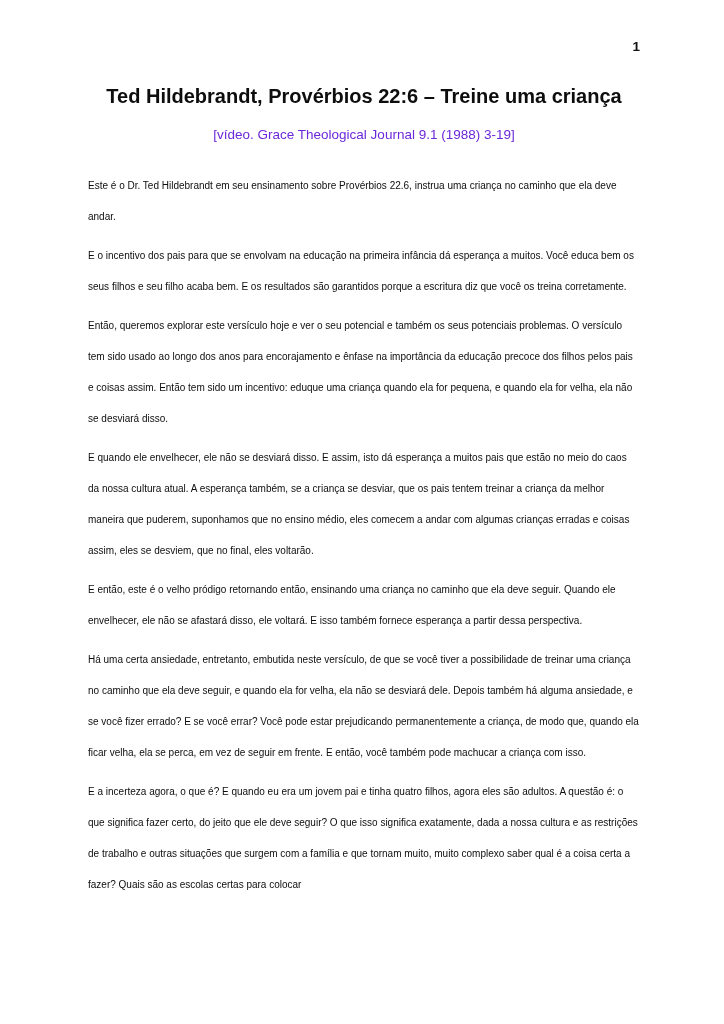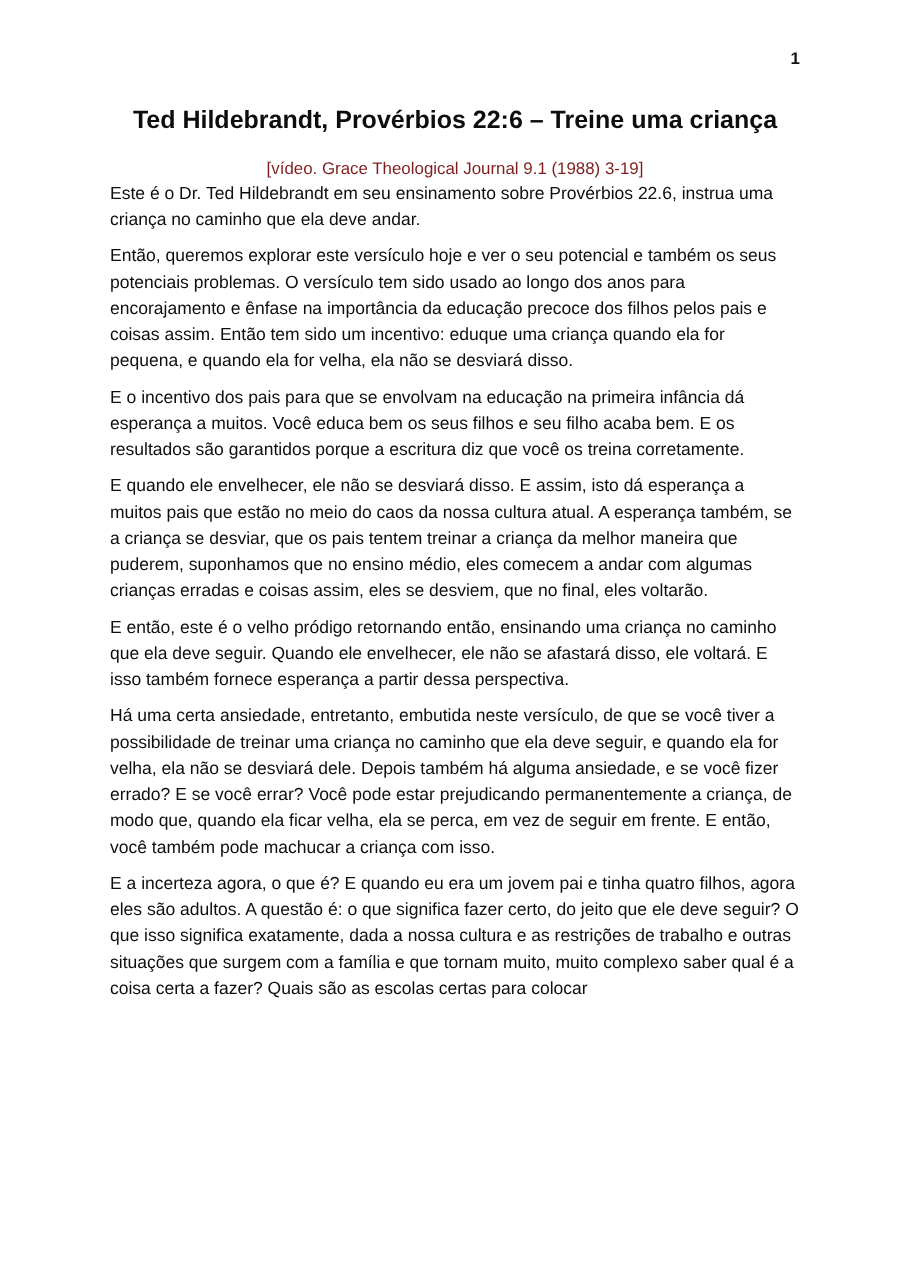--- a/index.html
+++ b/index.html
@@ -31,51 +31,52 @@
     font-weight: bold;
     text-align: center;
     line-height: 26px;
     color: #0d0d0d;
   }
   .subtitle {
     text-align: center;
     font-size: 13.5px;
     line-height: 19px;
     margin-top: 2px;
-    color: #7f1d1d;
+    color: #6d28d9;
   }
   .copyright {
     text-align: center;
     font-size: 13.5px;
     line-height: 19px;
     color: #111;
   }
   .body {
-    font-size: 14px;
-    line-height: 21px;
+    margin-top: 26px;
+    font-size: 10px;
+    line-height: 31px;
     text-align: left;
     color: #0d0d0d;
   }
   .body p {
     margin: 0 0 8px 0;
   }
 </style>
 </head>
 <body>
 
 <div class="page">
   <div class="page-number">1</div>
 
   <h1 class="title">Ted Hildebrandt, Provérbios 22:6 – Treine uma criança</h1>
 
   <div class="subtitle">[vídeo. Grace Theological Journal 9.1 (1988) 3-19]</div>
 
 
   <div class="body">
     <p>Este é o Dr. Ted Hildebrandt em seu ensinamento sobre Provérbios 22.6, instrua uma criança no caminho que ela deve andar.</p>
+    <p>E o incentivo dos pais para que se envolvam na educação na primeira infância dá esperança a muitos. Você educa bem os seus filhos e seu filho acaba bem. E os resultados são garantidos porque a escritura diz que você os treina corretamente.</p>
     <p>Então, queremos explorar este versículo hoje e ver o seu potencial e também os seus potenciais problemas. O versículo tem sido usado ao longo dos anos para encorajamento e ênfase na importância da educação precoce dos filhos pelos pais e coisas assim. Então tem sido um incentivo: eduque uma criança quando ela for pequena, e quando ela for velha, ela não se desviará disso.</p>
-    <p>E o incentivo dos pais para que se envolvam na educação na primeira infância dá esperança a muitos. Você educa bem os seus filhos e seu filho acaba bem. E os resultados são garantidos porque a escritura diz que você os treina corretamente.</p>
     <p>E quando ele envelhecer, ele não se desviará disso. E assim, isto dá esperança a muitos pais que estão no meio do caos da nossa cultura atual. A esperança também, se a criança se desviar, que os pais tentem treinar a criança da melhor maneira que puderem, suponhamos que no ensino médio, eles comecem a andar com algumas crianças erradas e coisas assim, eles se desviem, que no final, eles voltarão.</p>
     <p>E então, este é o velho pródigo retornando então, ensinando uma criança no caminho que ela deve seguir. Quando ele envelhecer, ele não se afastará disso, ele voltará. E isso também fornece esperança a partir dessa perspectiva.</p>
     <p>Há uma certa ansiedade, entretanto, embutida neste versículo, de que se você tiver a possibilidade de treinar uma criança no caminho que ela deve seguir, e quando ela for velha, ela não se desviará dele. Depois também há alguma ansiedade, e se você fizer errado? E se você errar? Você pode estar prejudicando permanentemente a criança, de modo que, quando ela ficar velha, ela se perca, em vez de seguir em frente. E então, você também pode machucar a criança com isso.</p>
     <p>E a incerteza agora, o que é? E quando eu era um jovem pai e tinha quatro filhos, agora eles são adultos. A questão é: o que significa fazer certo, do jeito que ele deve seguir? O que isso significa exatamente, dada a nossa cultura e as restrições de trabalho e outras situações que surgem com a família e que tornam muito, muito complexo saber qual é a coisa certa a fazer? Quais são as escolas certas para colocar</p>
   </div>
 </div>
 
 </body></html>

